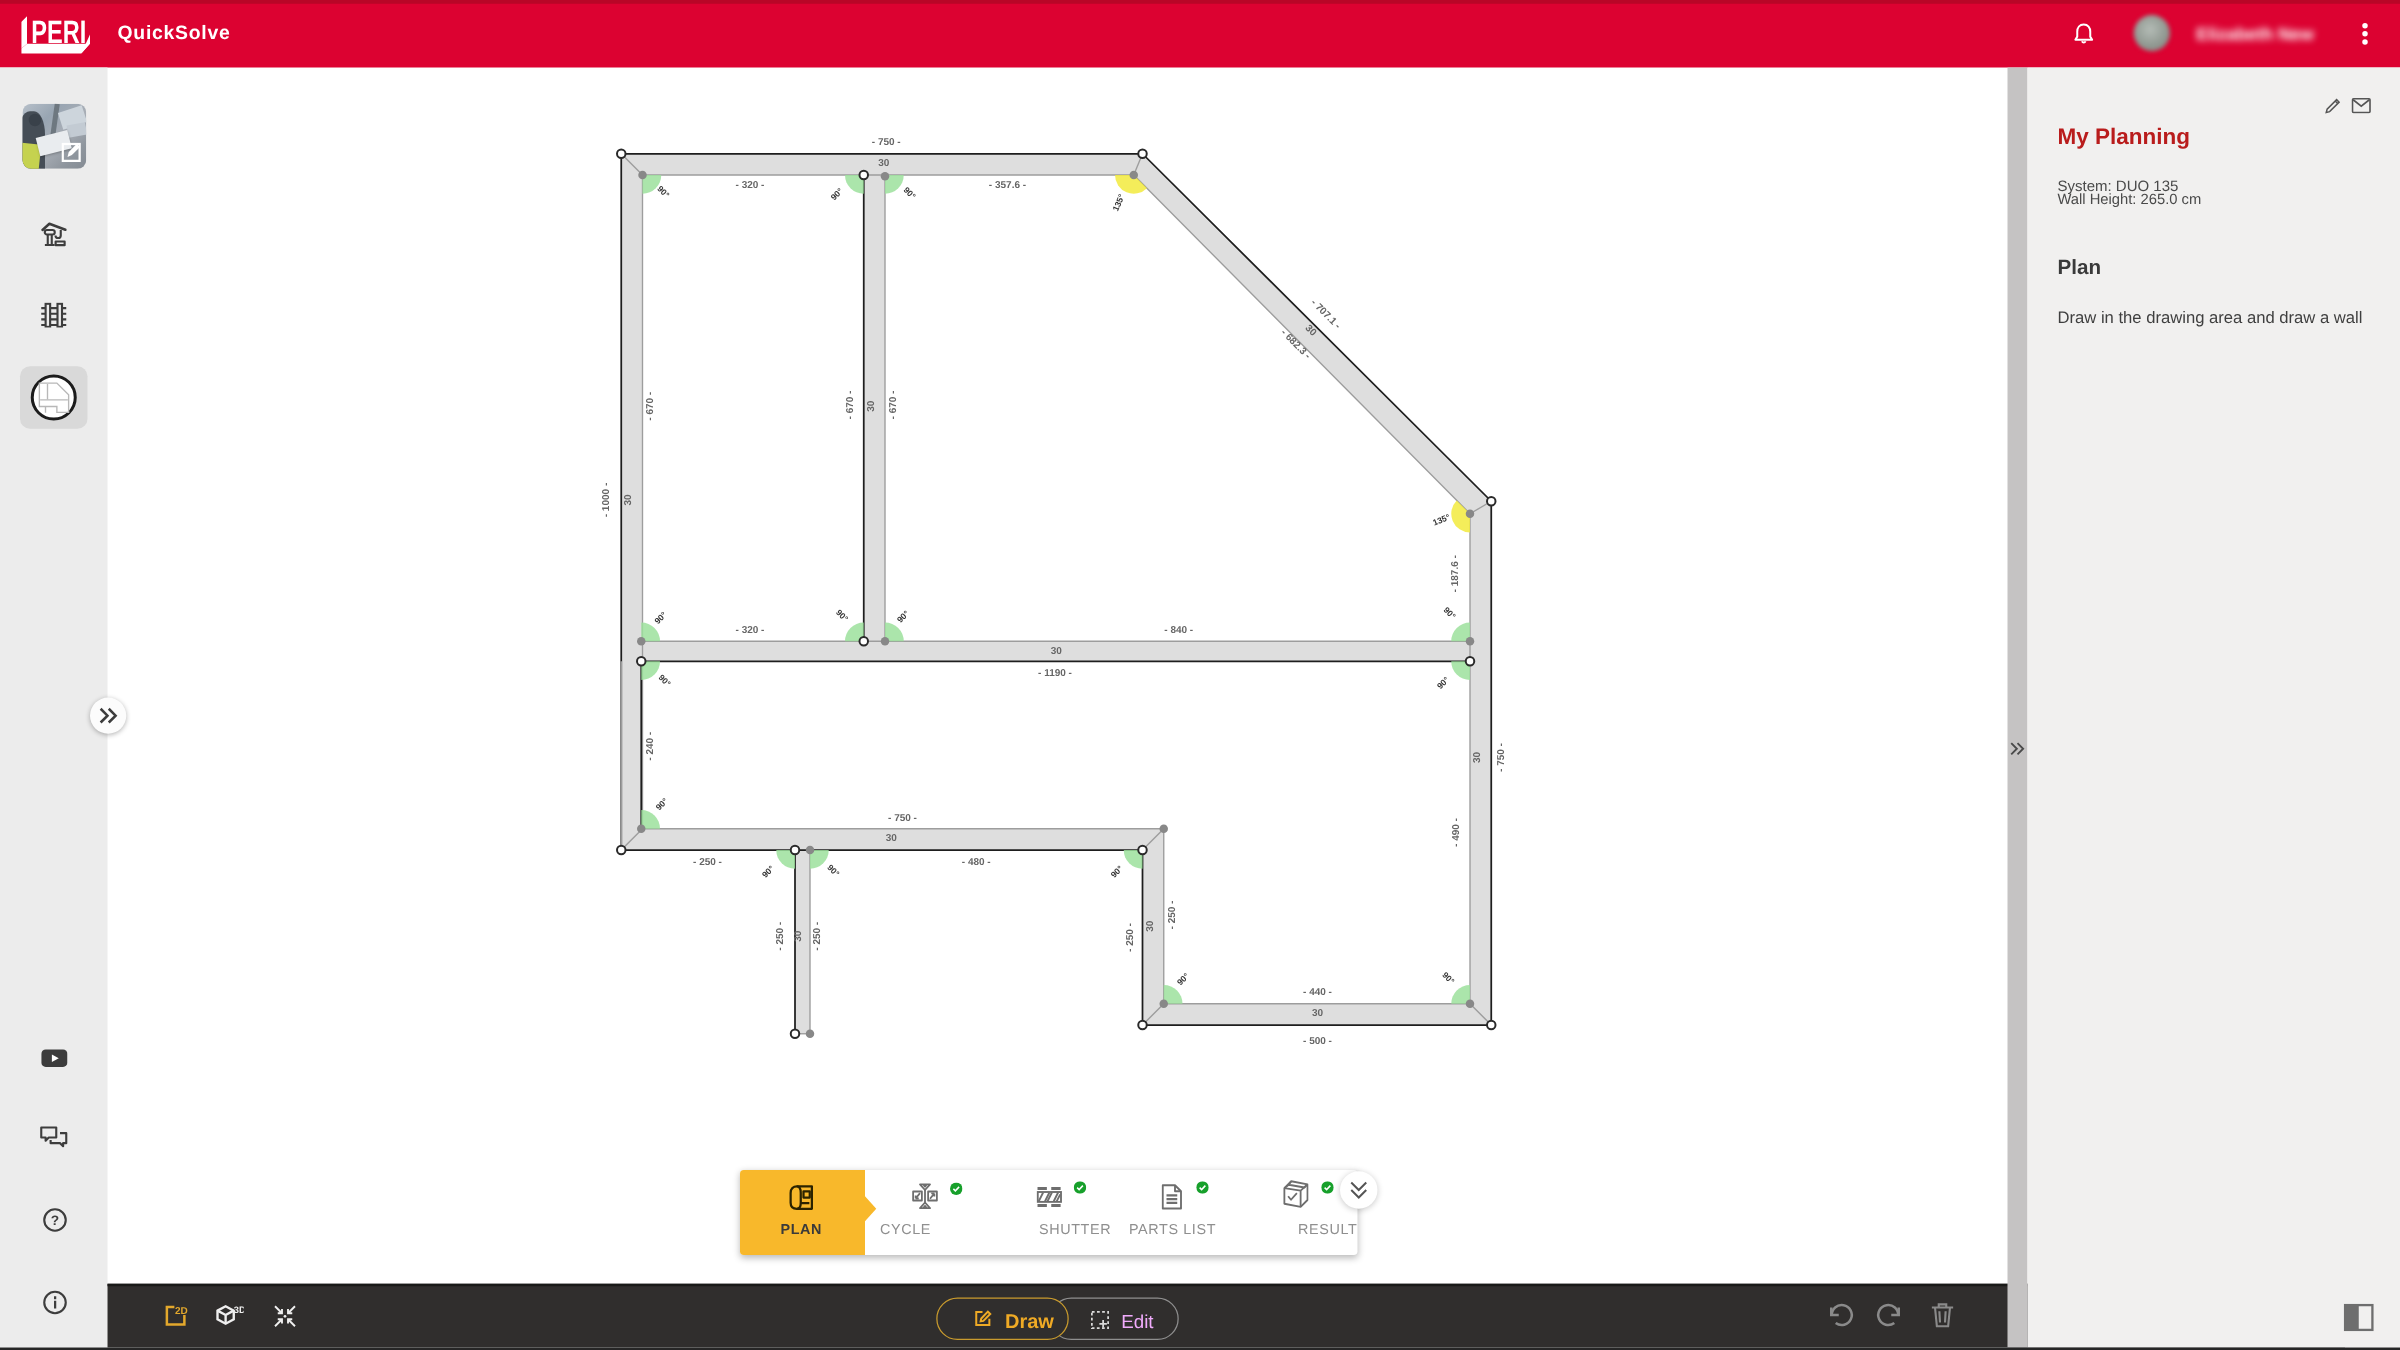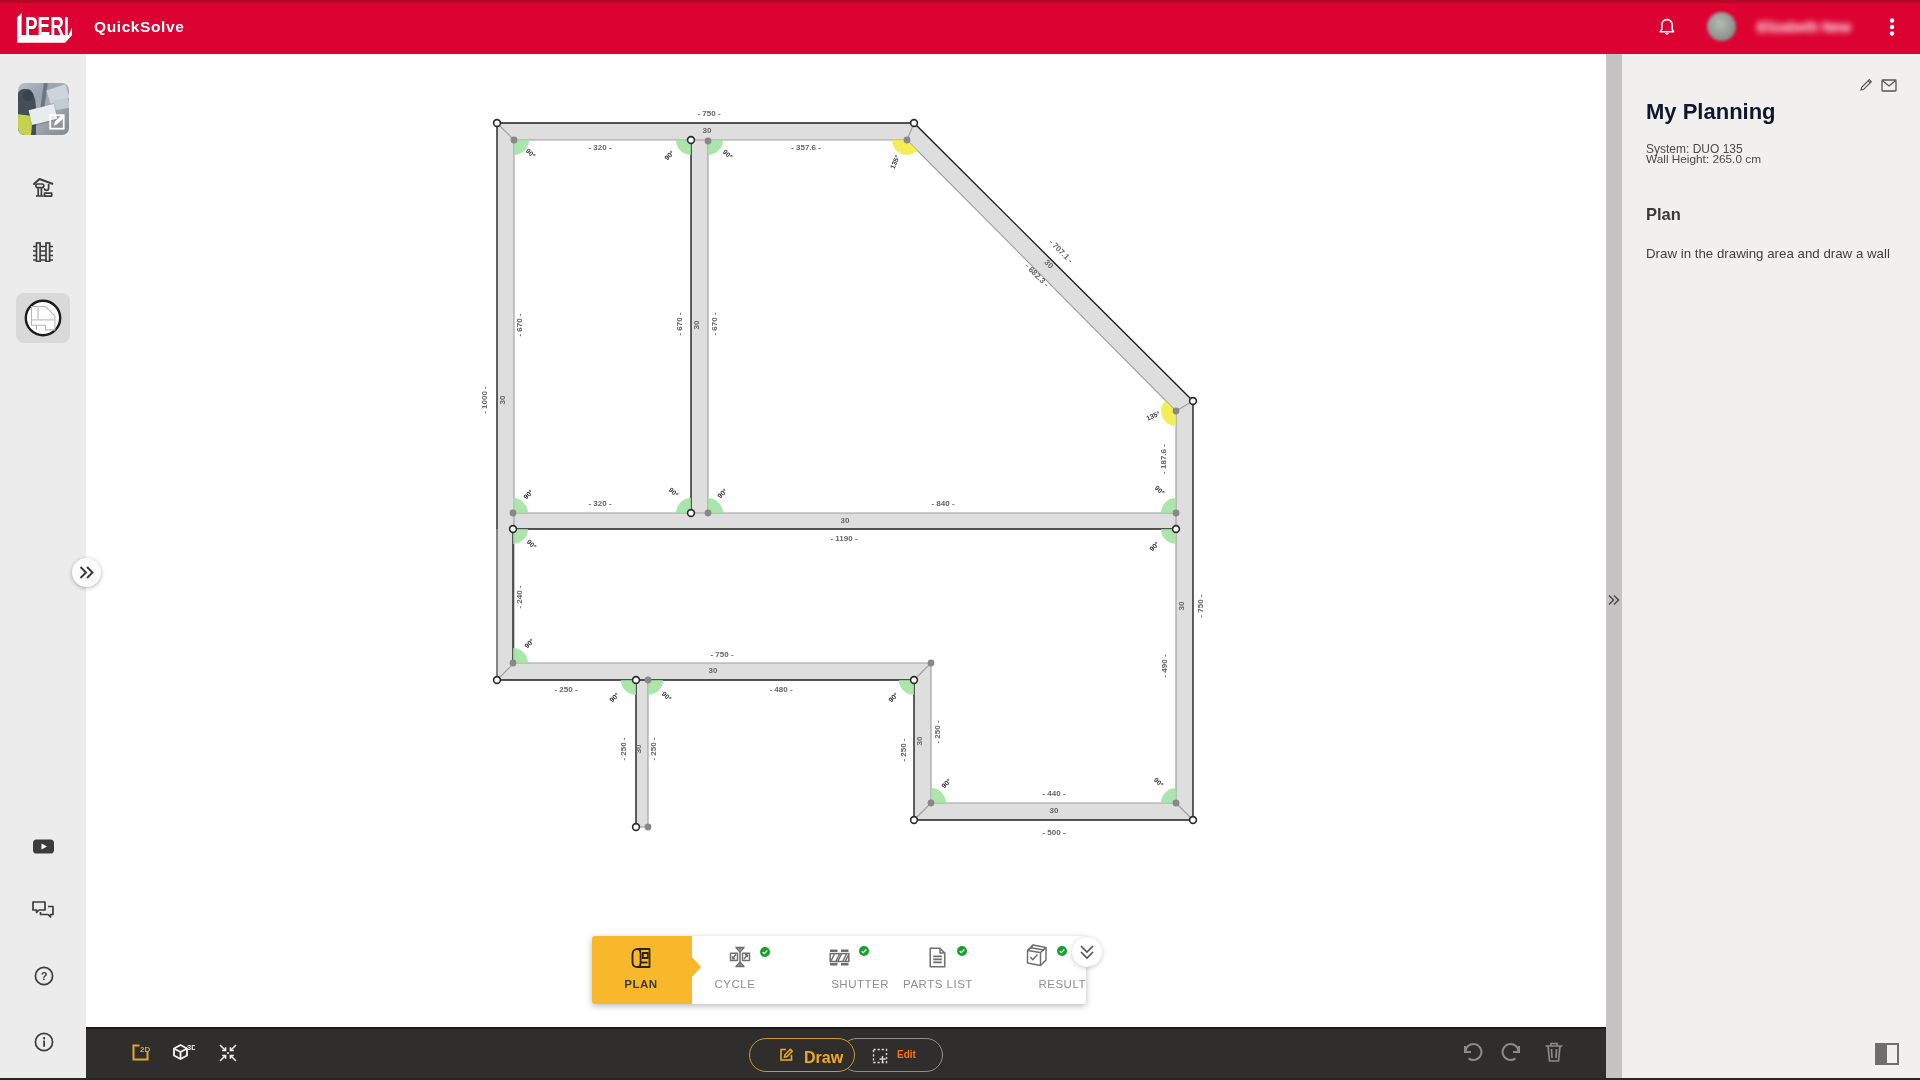--- a/index.html
+++ b/index.html
@@ -239,21 +239,21 @@
       <g fill="none" stroke="#6e6e6e" stroke-width="1.45" stroke-linejoin="round">
 <path d="M7 1.5 L15 1.5 L11 6 Z M9.8 1.8 L12.2 1.8 L11 3.3 Z"></path>
 <path d="M11 6 L11 16"></path>
 <path d="M7 20.5 L15 20.5 L11 16 Z M9.8 20.2 L12.2 20.2 L11 18.7 Z"></path>
 <rect x="1.5" y="7.2" width="7" height="7.2"></rect>
         <path d="M7 8.5 L3.5 12.8 M3.5 12.8 L3.5 10.3 M3.5 12.8 L6 12.8"></path>
 <rect x="13.5" y="7.2" width="7" height="7.2"></rect>
         <path d="M15 13 L18.5 8.7 M18.5 8.7 L18.5 11.2 M18.5 8.7 L16 8.7"></path>
       </g>
     </svg></div>
-<div class="abs" style="left:685px;top:977.5px;width:100px;text-align:center;font-size:11.5px;color:#8f8f8f;letter-spacing:0.5px">CYCLE</div>
+<div class="abs" style="left:704px;top:977.5px;width:100px;text-align:left;font-size:11.5px;color:#8f8f8f;letter-spacing:0.5px">CYCLE</div>
 <div class="abs" style="left:760px;top:942.5px"><svg width="10" height="10" viewBox="0 0 10 10">
       <circle cx="5" cy="5" r="5" fill="#17a02b"></circle>
       <path d="M2.7 5.1 L4.3 6.7 L7.3 3.5" stroke="#fff" stroke-width="1.2" fill="none"></path>
     </svg></div>
 <div class="abs" style="left:829px;top:949px"><svg width="21" height="17" viewBox="0 0 21 17" style="">
       <g stroke="#6e6e6e" fill="none">
 <path d="M1 1.7 L8.5 1.7 M12 1.7 L19.5 1.7 M1 15.3 L8.5 15.3 M12 15.3 L19.5 15.3" stroke-width="2.4"></path>
 <rect x="1.2" y="4.6" width="18.6" height="7.9" stroke-width="1.5"></rect>
 <path d="M5.5 5 L2 12 M10.5 5 L7 12 M12.5 5 L9 12 M17.5 5 L14 12 M19.2 6.5 L16.2 12.3" stroke-width="1.5"></path>
       </g>
@@ -318,21 +318,21 @@
           <path d="M6.5 10 L7 7.8 L12.3 2.3 L14.2 4.2 L8.7 9.7 Z"></path>
         </g>
       </svg></div>
 <div class="abs" style="left:718px;top:20px;font-size:16px;font-weight:bold;color:#efaa25">Draw</div>
 <div class="abs" style="left:786px;top:19px"><svg width="16" height="16" viewBox="0 0 16 16" style="">
         <g fill="none" stroke="#d9d9d9" stroke-width="1.4" stroke-dasharray="2.2 1.9">
           <rect x="1.5" y="1.5" width="13" height="13"></rect>
         </g>
         <path d="M10.5 8 L10.5 14 M7.5 11 L13.5 11" stroke="#d9d9d9" stroke-width="1.4"></path>
       </svg></div>
-<div class="abs" style="left:811px;top:20px;font-size:10px;font-weight:bold;color:#f97316">Edit</div>
+<div class="abs" style="left:811px;top:20px;font-size:15px;font-weight:normal;color:#f0abfc">Edit</div>
 <div class="abs" style="left:1372px;top:12px"><svg width="26" height="24" viewBox="0 0 26 24" style="">
         <path d="M7 5 L7 11 L13 11" fill="none" stroke="#8a8a8a" stroke-width="2"></path>
         <path d="M7.5 10 A 8 8 0 1 1 9 16.5" fill="none" stroke="#8a8a8a" stroke-width="2" transform="rotate(-15 13 11)"></path>
       </svg></div>
 <div class="abs" style="left:1414px;top:12px"><svg width="26" height="24" viewBox="0 0 26 24" style="">
         <g transform="scale(-1,1) translate(-26,0)">
           <path d="M7 5 L7 11 L13 11" fill="none" stroke="#8a8a8a" stroke-width="2"></path>
           <path d="M7.5 10 A 8 8 0 1 1 9 16.5" fill="none" stroke="#8a8a8a" stroke-width="2" transform="rotate(-15 13 11)"></path>
         </g>
       </svg></div>
@@ -351,21 +351,21 @@
     </svg></div>
 
 <div class="abs" style="left:1622px;top:54px;width:298px;height:1024px;background:#f1f0ef">
 <div class="abs" style="left:237px;top:23px"><svg width="15" height="15" viewBox="0 0 15 15" style="">
         <path d="M2 13 L2.7 10.3 L10.3 2.7 L12.3 4.7 L4.7 12.3 Z M9.2 3.8 L11.2 5.8" fill="none" stroke="#555" stroke-width="1.2"></path>
       </svg></div>
 <div class="abs" style="left:259px;top:24px"><svg width="16" height="13" viewBox="0 0 16 13" style="">
         <rect x="1" y="1" width="14" height="11" rx="0.8" fill="none" stroke="#555" stroke-width="1.3"></rect>
         <path d="M1.5 1.8 L8 7 L14.5 1.8" fill="none" stroke="#555" stroke-width="1.3"></path>
       </svg></div>
-<div class="abs" style="left:24px;top:45px;font-size:22px;font-weight:bold;color:#0f172a">My Planning</div>
+<div class="abs" style="left:24px;top:45px;font-size:18px;font-weight:bold;color:#b91c1c">My Planning</div>
 <div class="abs" style="left:24px;top:88px;font-size:12px;color:#4a4a4a">System: DUO 135</div>
 <div class="abs" style="left:24px;top:97.5px;font-size:11.8px;color:#4a4a4a">Wall Height: 265.0 cm</div>
 <div class="abs" style="left:24px;top:151px;font-size:16.5px;font-weight:bold;color:#3a3a3a">Plan</div>
 <div class="abs" style="left:24px;top:192px;font-size:13.3px;color:#3f3f3f">Draw in the drawing area and draw a wall</div>
 <div class="abs" style="left:253px;top:989px"><svg width="24" height="22" viewBox="0 0 24 22" style="">
         <rect x="1" y="1" width="22" height="20" fill="none" stroke="#6e6e6e" stroke-width="2"></rect>
         <rect x="1" y="1" width="11" height="20" fill="#6e6e6e"></rect>
       </svg></div>
 </div>
 

